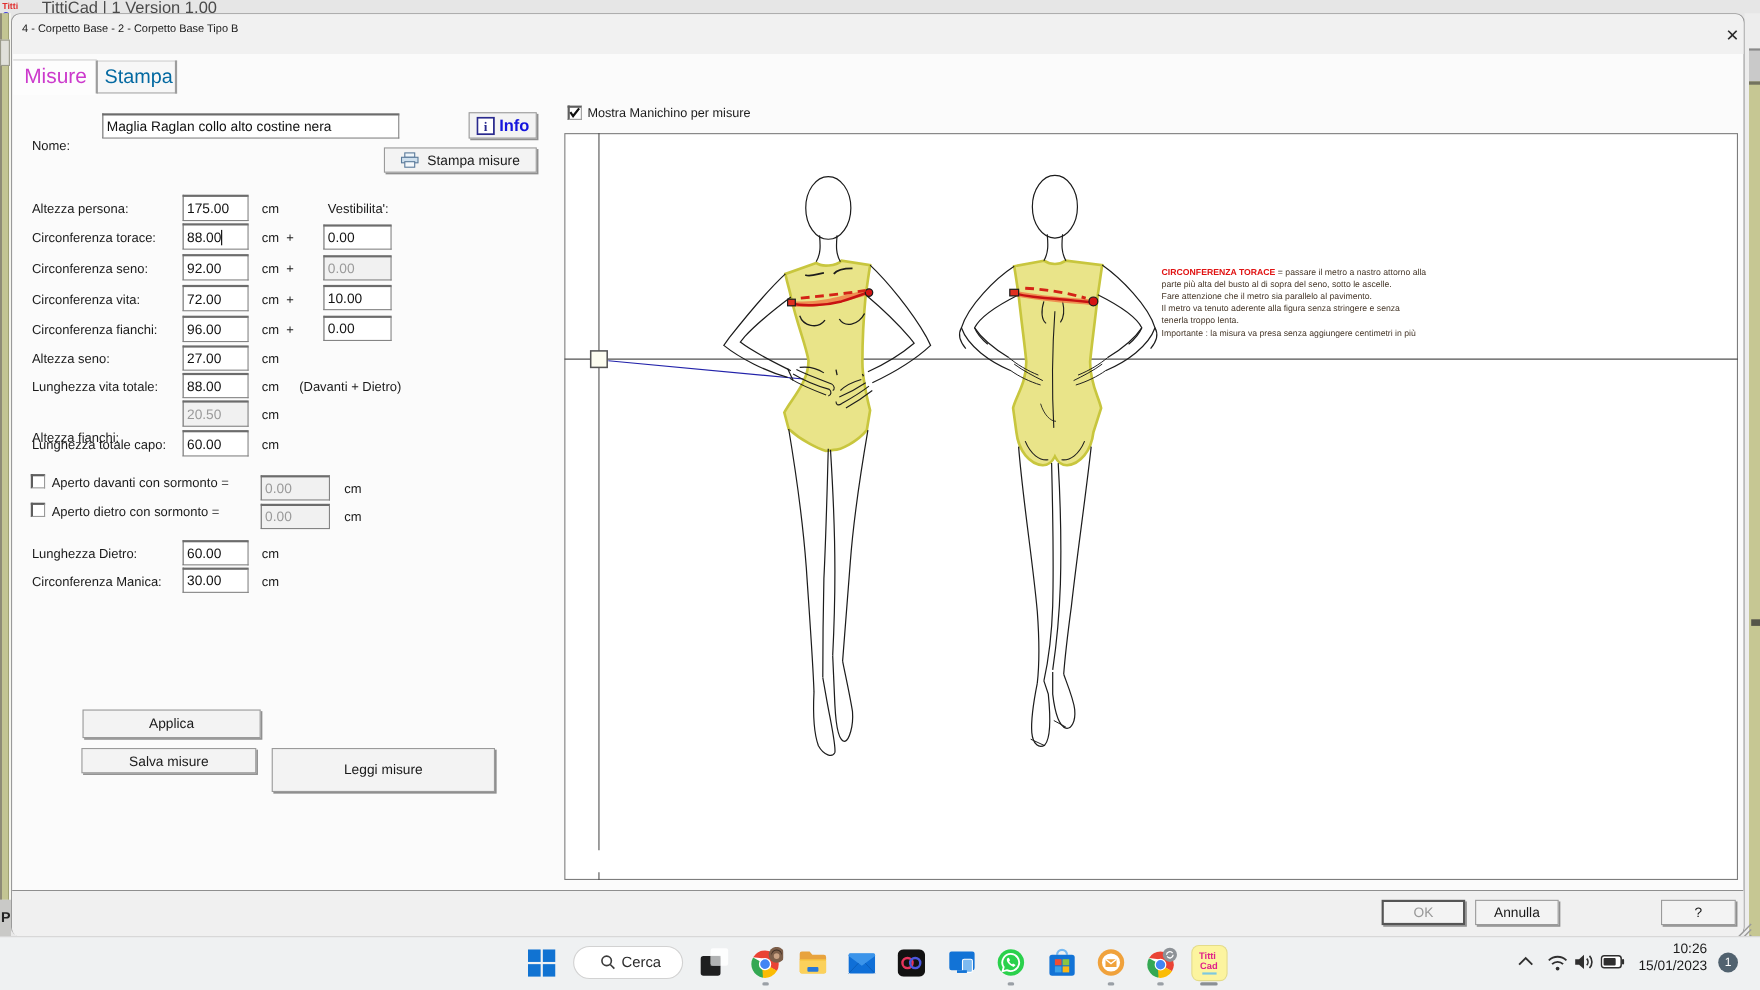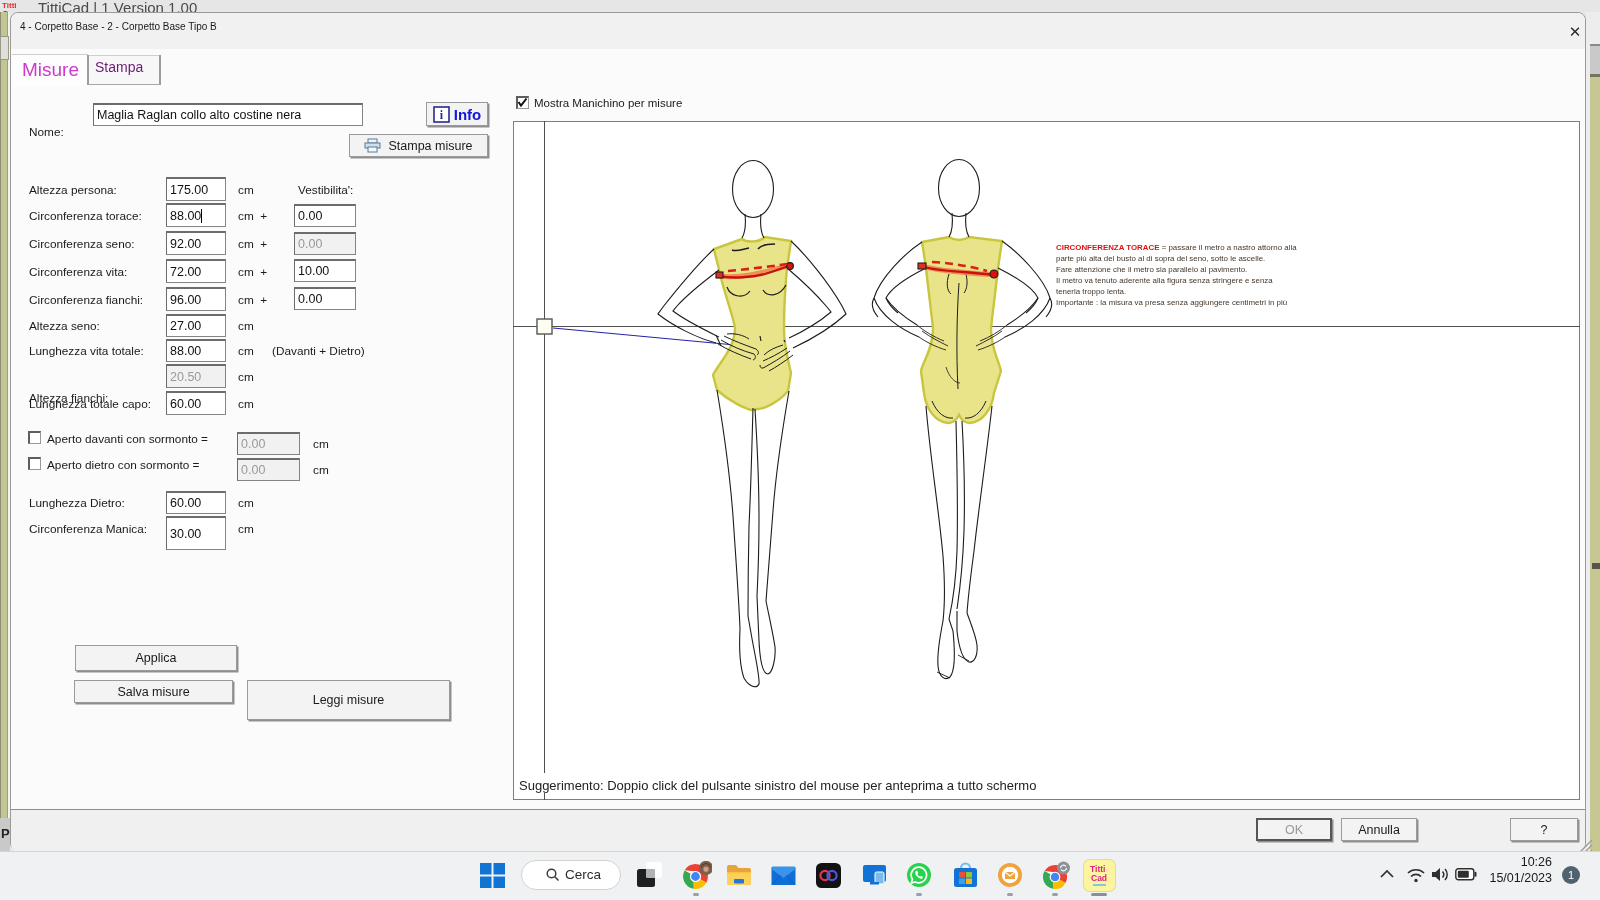--- a/index.html
+++ b/index.html
@@ -36,21 +36,21 @@
 
   <div class="abs" style="left:0; top:0; width:100%; height:36px; background:#f1f1f1; border-radius:8px 8px 0 0;"></div>
   <div class="abs" style="left:9px; top:8px; font-size:10px; color:#191919;">4 - Corpetto Base - 2 - Corpetto Base Tipo B</div>
   <div class="abs" style="left:1553px; top:8px; width:22px; height:22px; font-size:15px; color:#2a2a2a; display:flex; align-items:center; justify-content:center;">✕</div>
 
   <div class="abs" style="left:1px; top:41px; width:76px; height:32px; background:#fdfdfd; border-top:1px solid #cfcfcf;"></div>
   <div class="abs" style="left:77px; top:42px; width:73px; height:30px; background:#f7f7f7; border-top:1px solid #cfcfcf; border-bottom:1px solid #a8a8a8;"></div>
   <div class="abs" style="left:76px; top:42px; width:2px; height:30px; background:#9d9d9d;"></div>
   <div class="abs" style="left:148px; top:42px; width:2px; height:30px; background:#9d9d9d;"></div>
   <div class="abs" style="left:11px; top:46px; font-size:19px; color:#cc3acc;">Misure</div>
-  <div class="abs" style="left:84px; top:46px; font-size:14px; color:#701a75;">Stampa</div>
+  <div class="abs" style="left:84px; top:46px; font-size:18px; color:#0369a1;">Stampa</div>
 
   <div class="lbl" style="left:18px; top:112px;">Nome:</div>
   <div class="inp" style="left:82px; top:90px; width:270px; height:23px;">Maglia Raglan collo alto costine nera</div>
 
   <div class="btn" style="left:415px; top:89px; width:62px; height:24px;">
     <svg width="17" height="17" viewBox="0 0 17 17" style="margin-right:4px;">
         <rect x="1" y="1" width="15" height="15" fill="#fff" stroke="#2a2a8e" stroke-width="1.6"></rect>
         <text x="8.5" y="13" text-anchor="middle" font-family="Liberation Serif" font-size="12" font-weight="bold" fill="#2a2a8e">i</text>
       </svg>
     <span style="color:#1515dd; font-weight:bold; font-size:15px;">Info</span>
@@ -115,21 +115,21 @@
   <div class="cb" style="left:17px; top:444px;"></div>
   <div class="lbl" style="left:36px; top:445px;">Aperto dietro con sormonto =</div>
   <div class="inp dis" style="left:226px; top:445px; width:63px; height:23px;">0.00</div>
   <div class="lbl" style="left:302px; top:450px;">cm</div>
 
   <div class="lbl" style="left:18px; top:483px;">Lunghezza Dietro:</div>
   <div class="inp" style="left:155px; top:478px; width:60px; height:23px;">60.00</div>
   <div class="lbl" style="left:227px; top:483px;">cm</div>
 
   <div class="lbl" style="left:18px; top:509px;">Circonferenza Manica:</div>
-  <div class="inp" style="left:155px; top:503px; width:60px; height:34px;">30.00</div>
+  <div class="inp" style="left:155px; top:503px; width:60px; height:23px;">30.00</div>
   <div class="lbl" style="left:227px; top:509px;">cm</div>
 
   <div class="btn" style="left:64px; top:632px; width:162px; height:26px;">Applica</div>
   <div class="btn" style="left:63px; top:667px; width:159px; height:23px;">Salva misure</div>
   <div class="btn" style="left:236px; top:667px; width:203px; height:40px;">Leggi misure</div>
 
   <div class="cb" style="left:505px; top:83px;"></div>
   <svg class="abs" style="left:505px; top:83px;" width="13" height="13" viewBox="0 0 13 13">
       <path d="M2.5 6 L5 9.5 L10.5 2.5" stroke="#111" stroke-width="2" fill="none"></path>
     </svg>
@@ -213,21 +213,20 @@
 
     <g font-family="Liberation Sans, sans-serif" font-size="7.9px" fill="#453628">
       <text x="543" y="129"><tspan fill="#e01212" font-weight="bold">CIRCONFERENZA TORACE</tspan><tspan> = passare il metro a nastro attorno alla</tspan></text>
       <text x="543" y="140">parte più alta del busto al di sopra del seno, sotto le ascelle.</text>
       <text x="543" y="151">Fare attenzione che il metro sia parallelo al pavimento.</text>
       <text x="543" y="162">Il metro va tenuto aderente alla figura senza stringere e senza</text>
       <text x="543" y="173">tenerla troppo lenta.</text>
       <text x="543" y="184">Importante : la misura va presa senza aggiungere centimetri in più</text>
     </g>
   </svg>
-  <div class="lbl" style="left:508px; top:765px; font-size:13px; color:#222;">Suggerimento: Doppio click del pulsante sinistro del mouse per anteprima a tutto schermo</div>
 
   <div class="abs" style="left:0; top:796px; width:100%; height:43px; background:#f0f0f0; border-top:1px solid #8e8e8e; border-radius:0 0 8px 8px;"></div>
   <div class="btn" style="left:1245px; top:805px; width:76px; height:23px; border:2px solid #555; color:#999;">OK</div>
   <div class="btn" style="left:1330px; top:805px; width:76px; height:23px;">Annulla</div>
   <div class="btn" style="left:1499px; top:805px; width:68px; height:23px;">?</div>
   <svg class="abs" style="left:1566px; top:824px;" width="16" height="16" viewBox="0 0 16 16">
       <path d="M15,3 L3,15 M15,8 L8,15 M15,13 L13,15" stroke="#9a9a9a" stroke-width="1.3"></path>
     </svg>
 </div>
 

